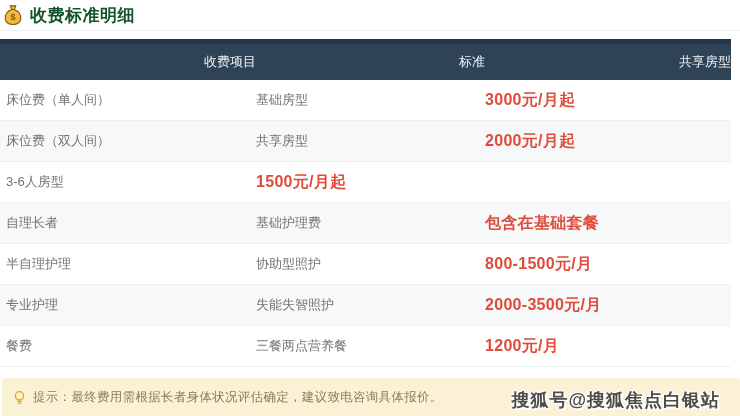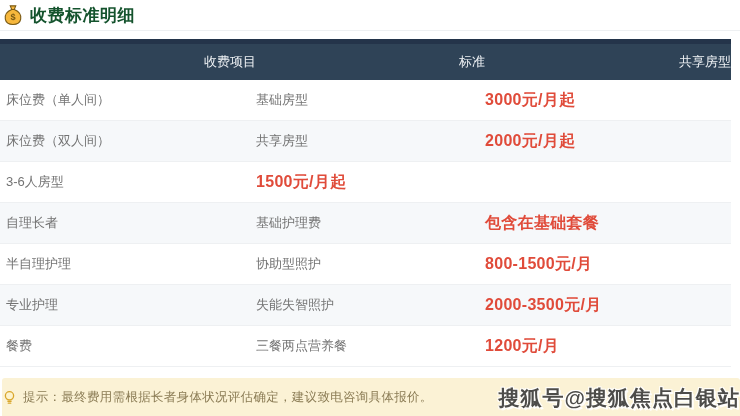--- a/index.html
+++ b/index.html
@@ -40,29 +40,29 @@
   }
   .t-head .cell { color: #eef1f4; font-size: 13px; font-weight: normal; text-align: right; }
   .t-body .t-row:nth-child(even) { background: #f6f8fa; }
   .cell { font-size: 13px; color: #737373; }
   .cell.price { color: #e04b3a; font-weight: bold; font-size: 16px; letter-spacing: 0.3px; }
 
   
   .tip-bar {
     position: absolute; left: 2px; right: 0; bottom: 0; height: 38px;
     background: #fbf2d5; border-radius: 3px 3px 0 0;
-    display: flex; align-items: center; 
+    display: flex; align-items: center; padding-left: 10px;
   }
   .bulb { width: 15px; height: 15px; margin-right: 6px; flex: 0 0 auto; }
   .tip-text { font-size: 12.5px; color: #8b7c55; letter-spacing: 0.3px; }
 
   
   .watermark {
-    position: absolute; right: 0; bottom: 4px;
-    font-size: 21px; font-weight: bold; color: #3f3f3f; letter-spacing: 1px;
+    position: absolute; right: 20px; bottom: 4px;
+    font-size: 18px; font-weight: bold; color: #3f3f3f; letter-spacing: 1px;
     text-shadow:
       -1px -1px 0 #ffffff, 1px -1px 0 #ffffff,
       -1px  1px 0 #ffffff, 1px  1px 0 #ffffff,
        2px  2px 0 #ffffff;
     opacity: 0.92;
     margin-left: 24px;
   }
 </style>
 </head>
 <body>

